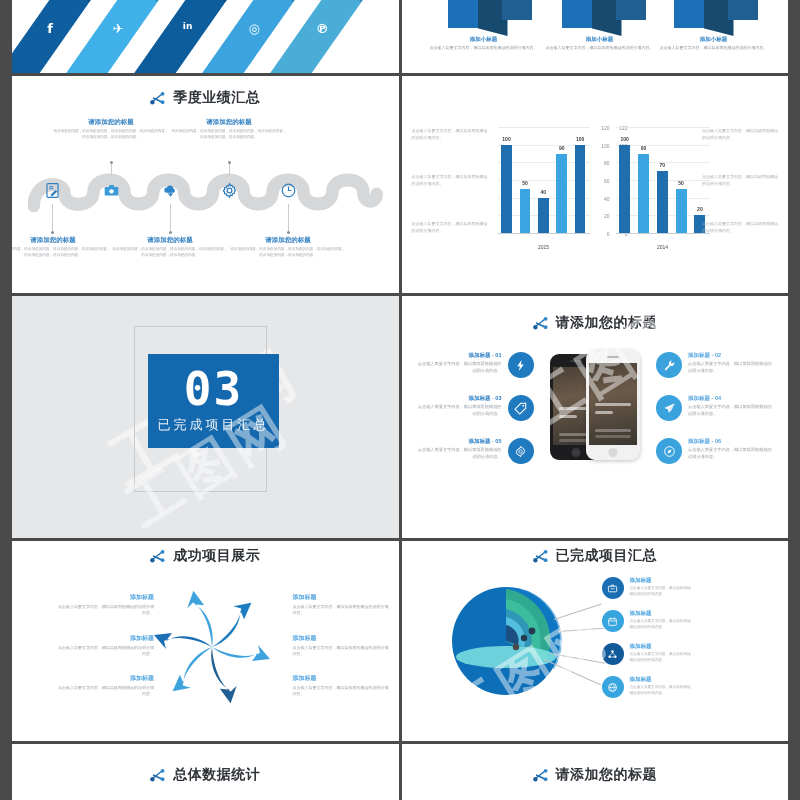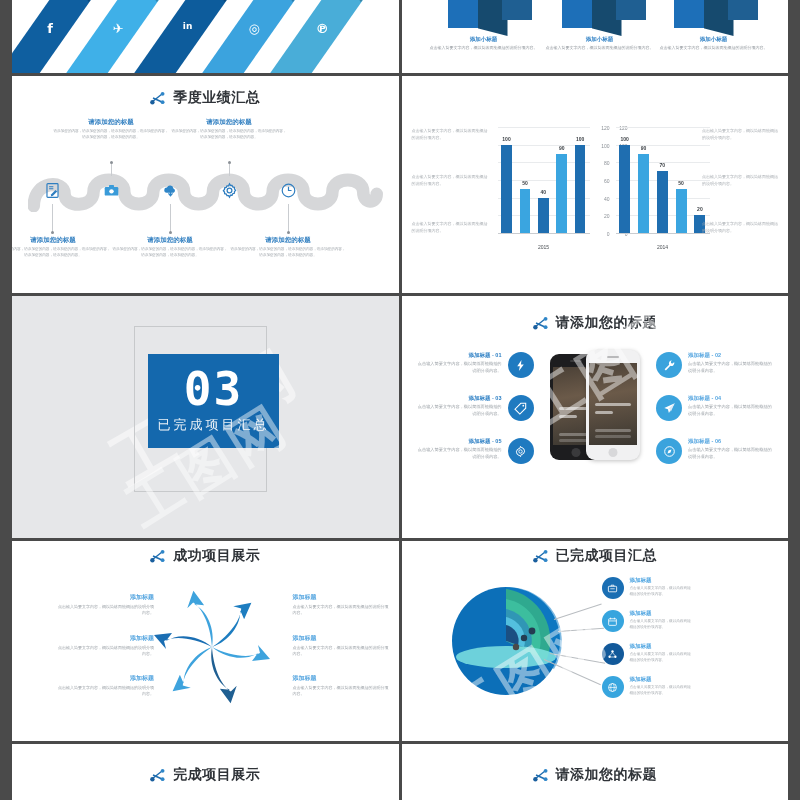--- a/index.html
+++ b/index.html
@@ -734,21 +734,21 @@
 
     <div class="slide">
       <div class="stitle" style="top:22px">
         <svg class="share-icon" viewBox="0 0 16 14">
           <path d="M2 11 L12 3" stroke="#1f6eb0" stroke-width="1.4" fill="none"></path>
           <path d="M3 7 L12 11" stroke="#1f6eb0" stroke-width="1.4" fill="none"></path>
           <circle cx="2.4" cy="11.2" r="2.2" fill="#1a5f9e"></circle>
           <circle cx="12.6" cy="2.8" r="1.9" fill="#2f86c8"></circle>
           <circle cx="12.6" cy="11.2" r="1.9" fill="#2f86c8"></circle>
         </svg>
-        <span class="txt">完成项目展示</span>
+        <span class="txt">总体数据统计</span>
       </div>
     </div>
 
     <div class="slide">
       <div class="stitle" style="top:22px">
         <svg class="share-icon" viewBox="0 0 16 14">
           <path d="M2 11 L12 3" stroke="#1f6eb0" stroke-width="1.4" fill="none"></path>
           <path d="M3 7 L12 11" stroke="#1f6eb0" stroke-width="1.4" fill="none"></path>
           <circle cx="2.4" cy="11.2" r="2.2" fill="#1a5f9e"></circle>
           <circle cx="12.6" cy="2.8" r="1.9" fill="#2f86c8"></circle>

